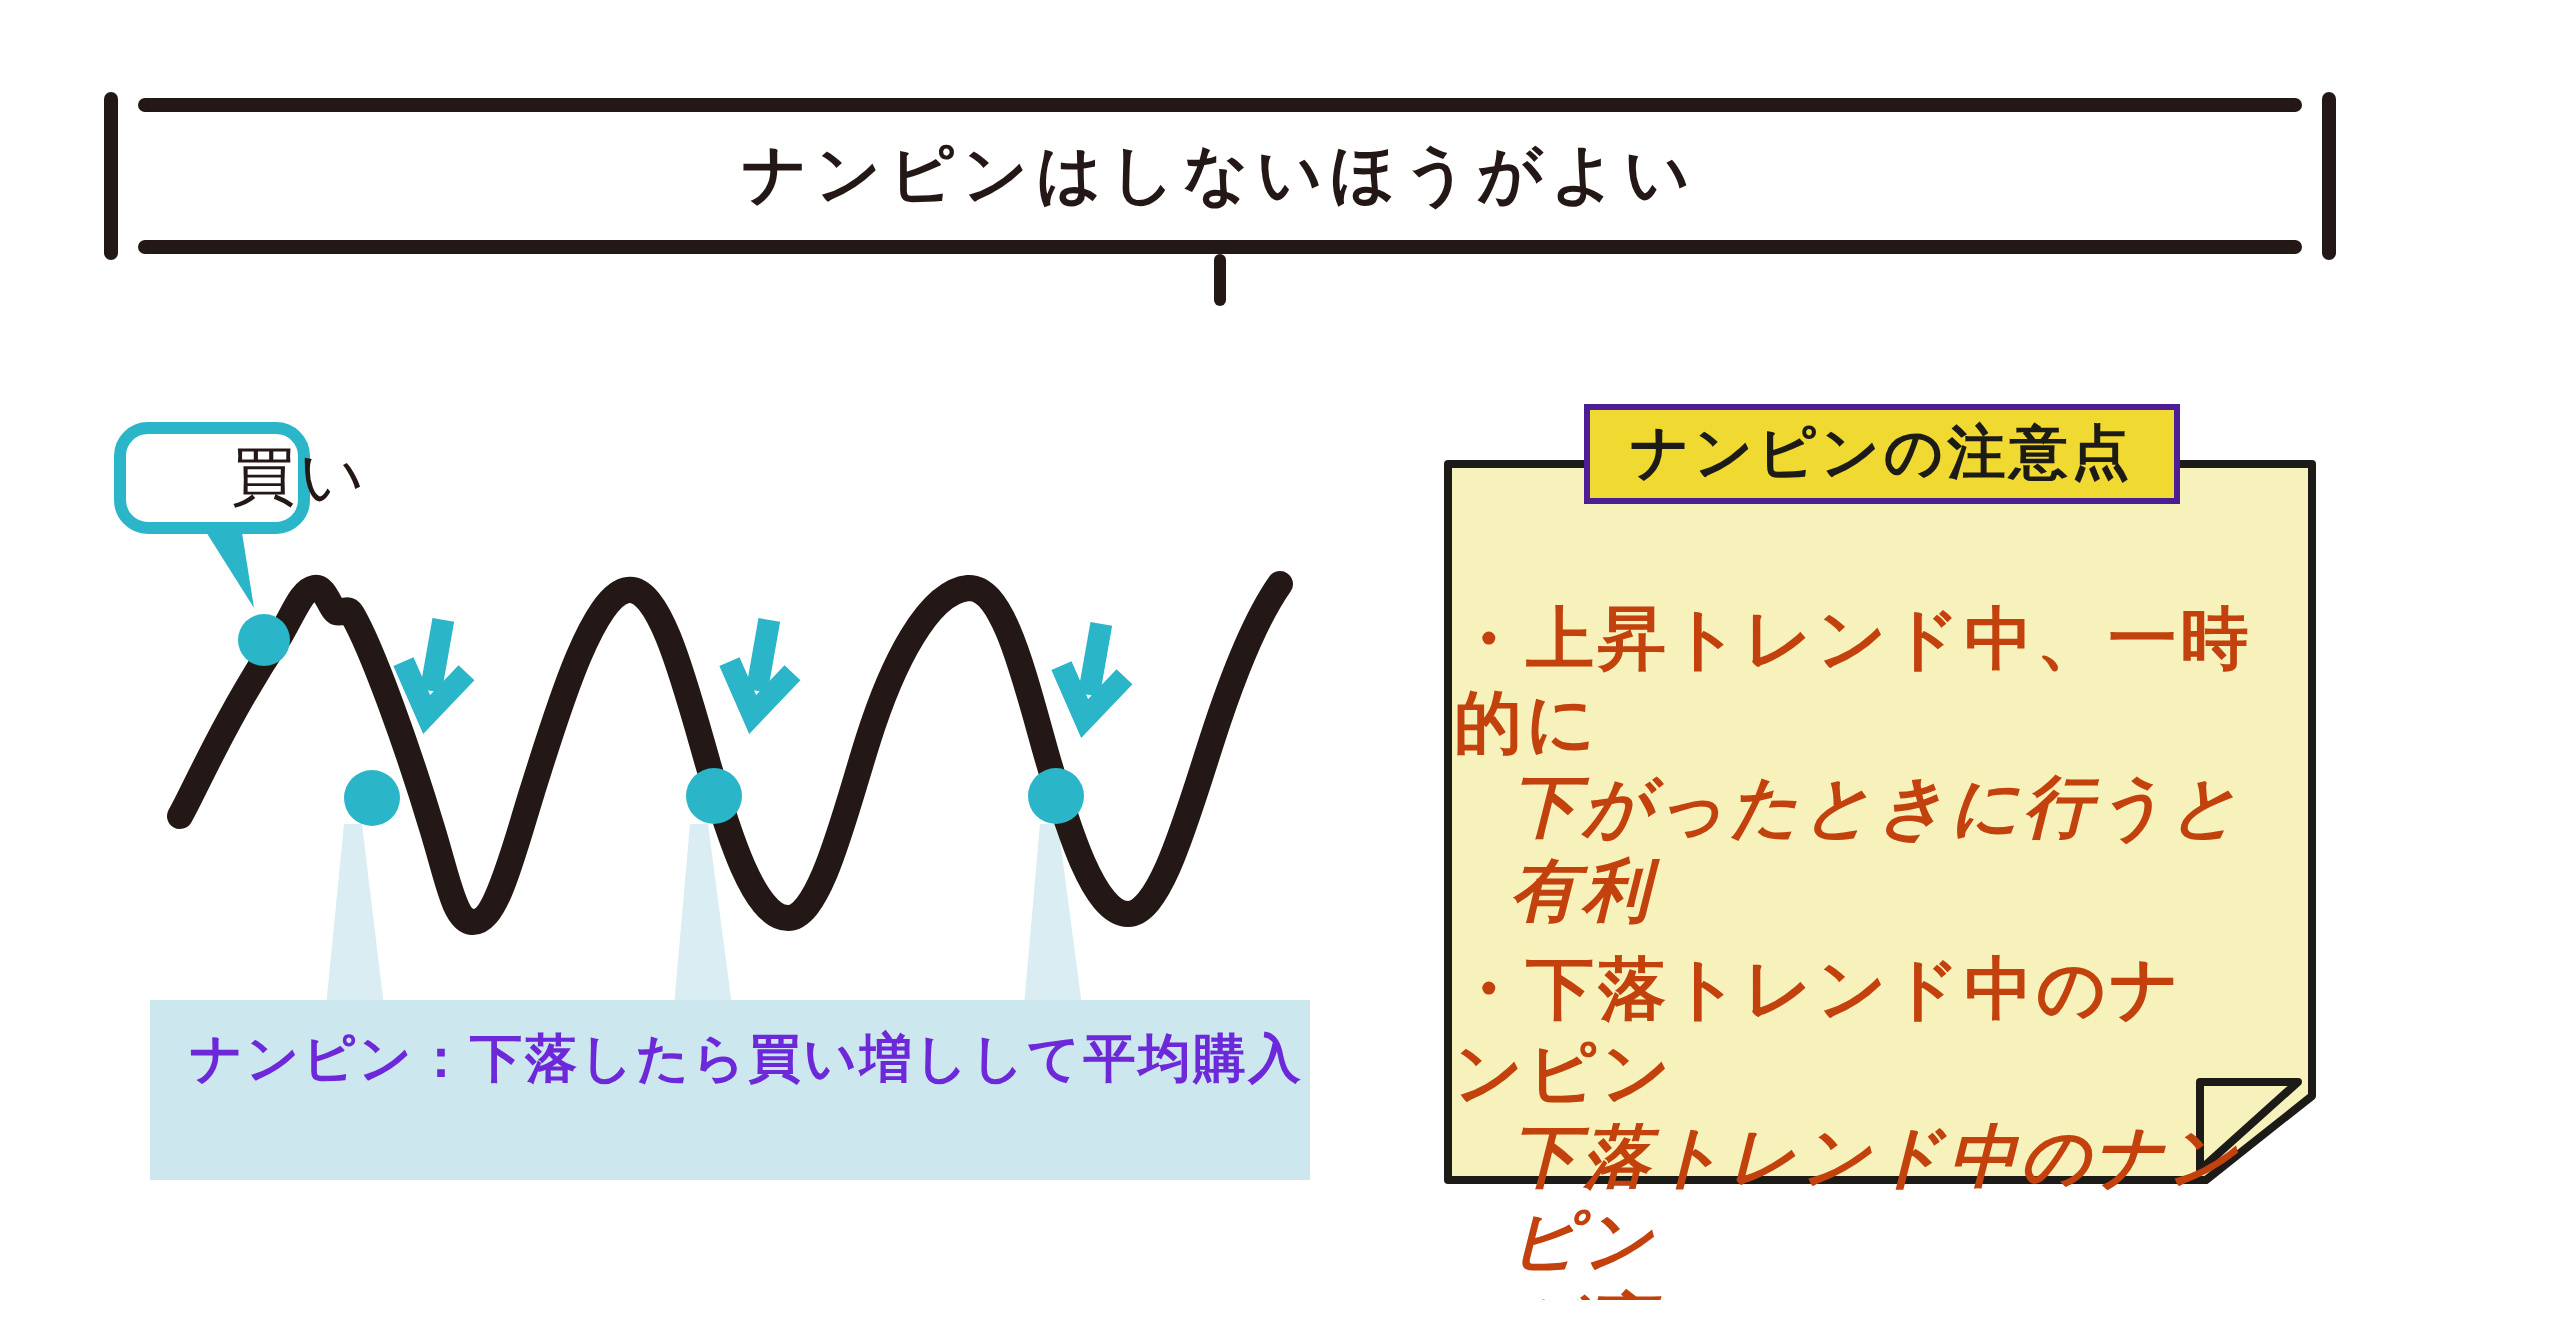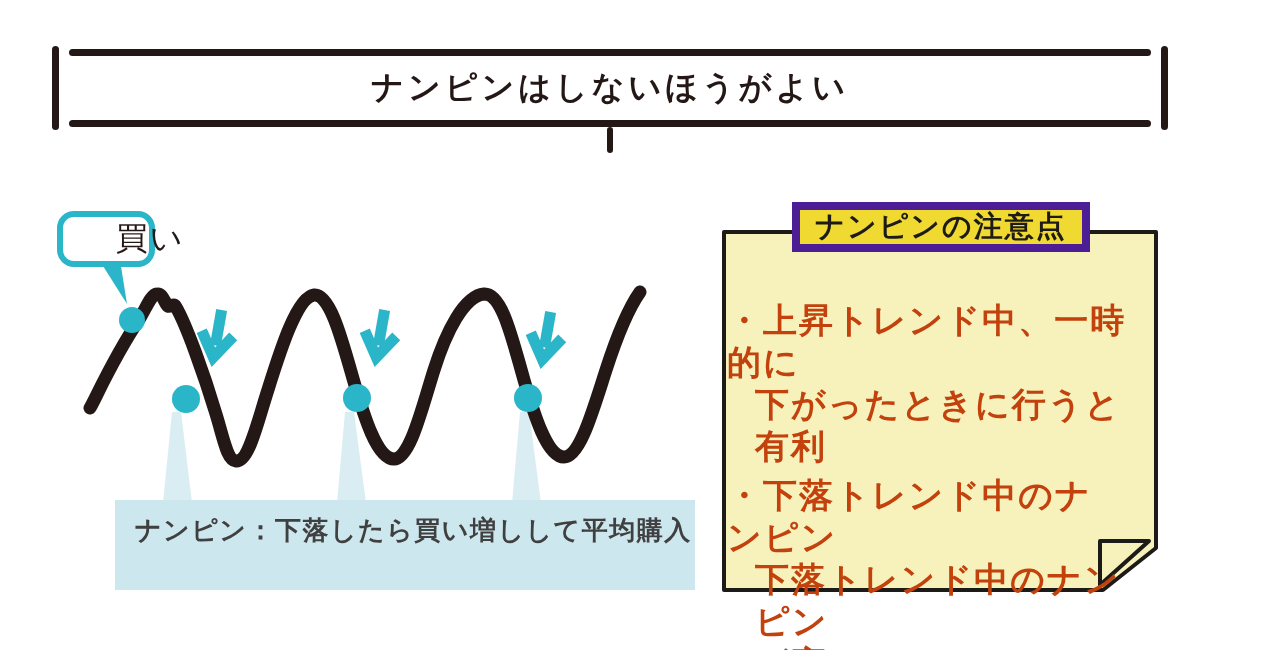--- a/index.html
+++ b/index.html
@@ -23,36 +23,36 @@
   
   .wave-svg{position:absolute;left:40px;top:190px;width:660px;height:430px;}
   .buy-label{
     position:absolute;left:58px;top:212px;width:96px;height:54px;
     display:flex;align-items:center;justify-content:center;
     font-size:32px;font-weight:400;letter-spacing:2px;color:#231815;margin-left:44px;
   }
   .caption-box{
     position:absolute;left:75px;top:500px;width:580px;height:90px;
     background:#cde7ee;box-sizing:border-box;padding:11px 0 0 20px;
-    font-size:26px;font-weight:700;line-height:38px;letter-spacing:1.5px;color:#404040;margin-left:40px;
+    font-size:26px;font-weight:700;line-height:38px;letter-spacing:1.5px;color:#6d28d9;
   }
   
   .note-svg{position:absolute;left:700px;top:190px;width:480px;height:430px;}
   .note-badge{
     position:absolute;left:792px;top:202px;width:298px;height:50px;
-    background:#f0d930;border:8px solid #4c1d95;box-sizing:border-box;
+    background:#f0d930;border:3px solid #4c1d95;box-sizing:border-box;
     display:flex;align-items:center;justify-content:center;
     font-size:29px;font-weight:700;letter-spacing:2px;color:#1d1b17;
   }
   .note-body-text{
     position:absolute;left:727px;top:299px;width:400px;
     font-size:34px;font-weight:600;line-height:42px;letter-spacing:2px;color:#c2410c;
   }
   .note-bullet{margin:0 0 7px 0;}
-  .note-bullet div.cont{padding-left:28px;}
+  .note-bullet div.cont{padding-left:28px;font-style:italic;}
 </style>
 </head>
 <body>
 
 <div class="stage">
 
   <header class="titlebar">
     <div class="tl-line top"></div>
     <div class="tl-line bottom"></div>
     <div class="tl-bar left"></div>

